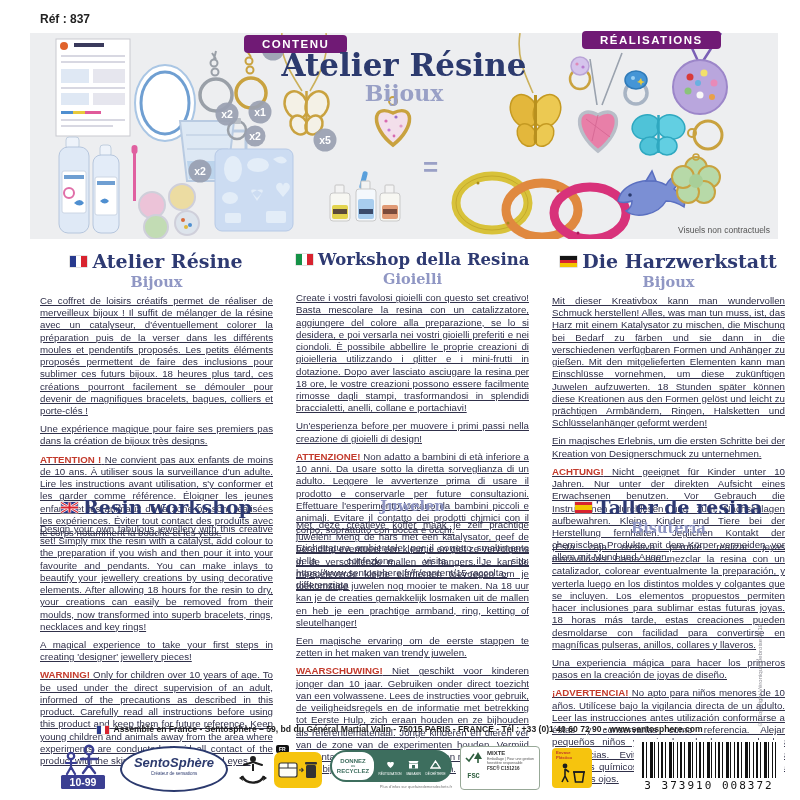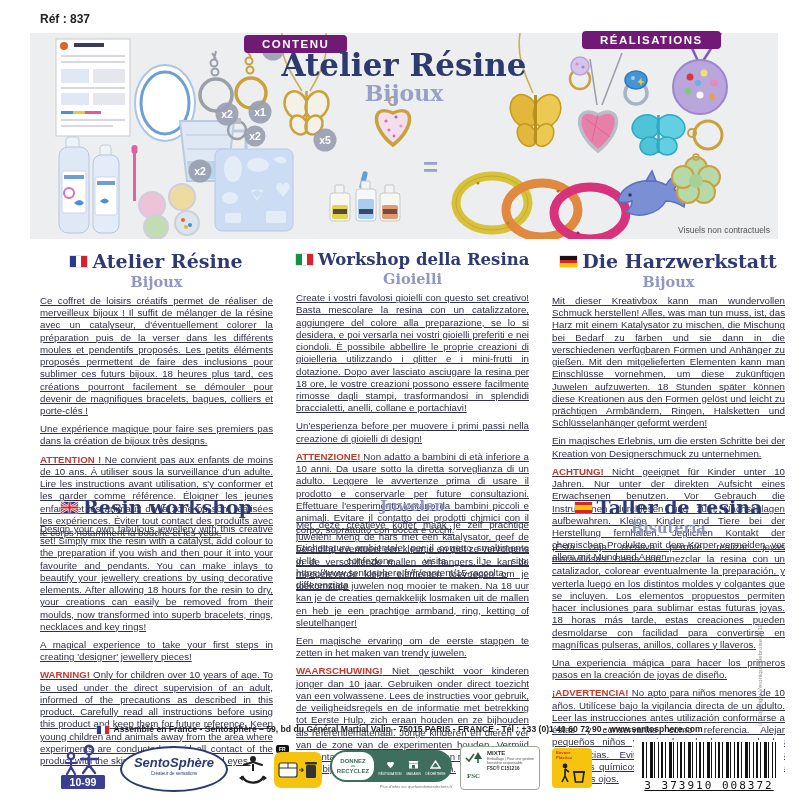--- a/index.html
+++ b/index.html
@@ -61,32 +61,32 @@
         align-items:center;justify-content:center;line-height:1;}
   .dz1{font-size:6px;font-weight:bold;color:#3d6e5e;}
   .dz2{font-size:4.2px;color:#3d6e5e;}
   .donnez-right{flex:1;display:flex;align-items:center;justify-content:space-around;padding:0 2px;}
   .d-item{color:#fff;text-align:center;line-height:1;}
   .d-item .dlab{font-size:3.1px;margin-top:1px;}
   .donnez-cap{font-size:4px;color:#777;text-align:right;margin-top:2px;}
   .fsc{position:absolute;left:460px;top:746px;width:80px;height:44px;border:1px solid #97a897;border-radius:4px;
         background:#fff;display:flex;box-sizing:border-box;}
   .fsc-mark{width:25px;text-align:center;padding-top:3px;}
-  .fsc-letters{font-family:Liberation Serif, serif;font-weight:bold;font-size:7px;color:#2e5e3e;}
+  .fsc-letters{font-family:Liberation Mono, monospace;font-weight:bold;font-size:7px;color:#2e5e3e;}
   .fsc-text{flex:1;padding:3px 3px 0 1px;line-height:1.15;}
   .fsc-mixte{font-size:6px;font-weight:bold;color:#333;}
   .fsc-desc{font-size:3.6px;color:#555;}
   .fsc-code{font-size:4.6px;font-weight:bold;color:#333;margin-top:1px;}
   .envase{position:absolute;left:552px;top:748px;width:40px;height:40px;background:#f6c40e;border-radius:4px;}
   .envase-label{font-size:4.2px;font-weight:bold;color:#c0392b;padding:3px 0 0 4px;line-height:1.1;}
   .barcode{position:absolute;left:634px;top:740px;width:150px;height:56px;background:#fff;text-align:center;}
   .bars{height:36px;margin:2px 8px 0 8px;
         background:repeating-linear-gradient(90deg,#111 0 2px,#fff 2px 4px,#111 4px 5px,#fff 5px 8px,
         #111 8px 11px,#fff 11px 12px,#111 12px 13px,#fff 13px 16px,#111 16px 17px,#fff 17px 19px);}
-  .bc-num{font-family:"DejaVu Sans Mono", monospace;font-size:11px;letter-spacing:2px;color:#111;margin-top:1px;text-decoration:underline;}
+  .bc-num{font-family:"DejaVu Sans Mono", monospace;font-size:11px;letter-spacing:2px;color:#111;margin-top:1px;}
   .copyright{position:absolute;left:757px;top:582px;height:145px;writing-mode:vertical-rl;
         transform:rotate(180deg);font-size:6px;color:#8a8a92;}
 </style>
 </head>
 <body>
 
 <div class="ref">Réf : 837</div>
 
 <div class="hero">
   <svg class="hero-art" width="748" height="206" viewBox="0 0 748 206">

